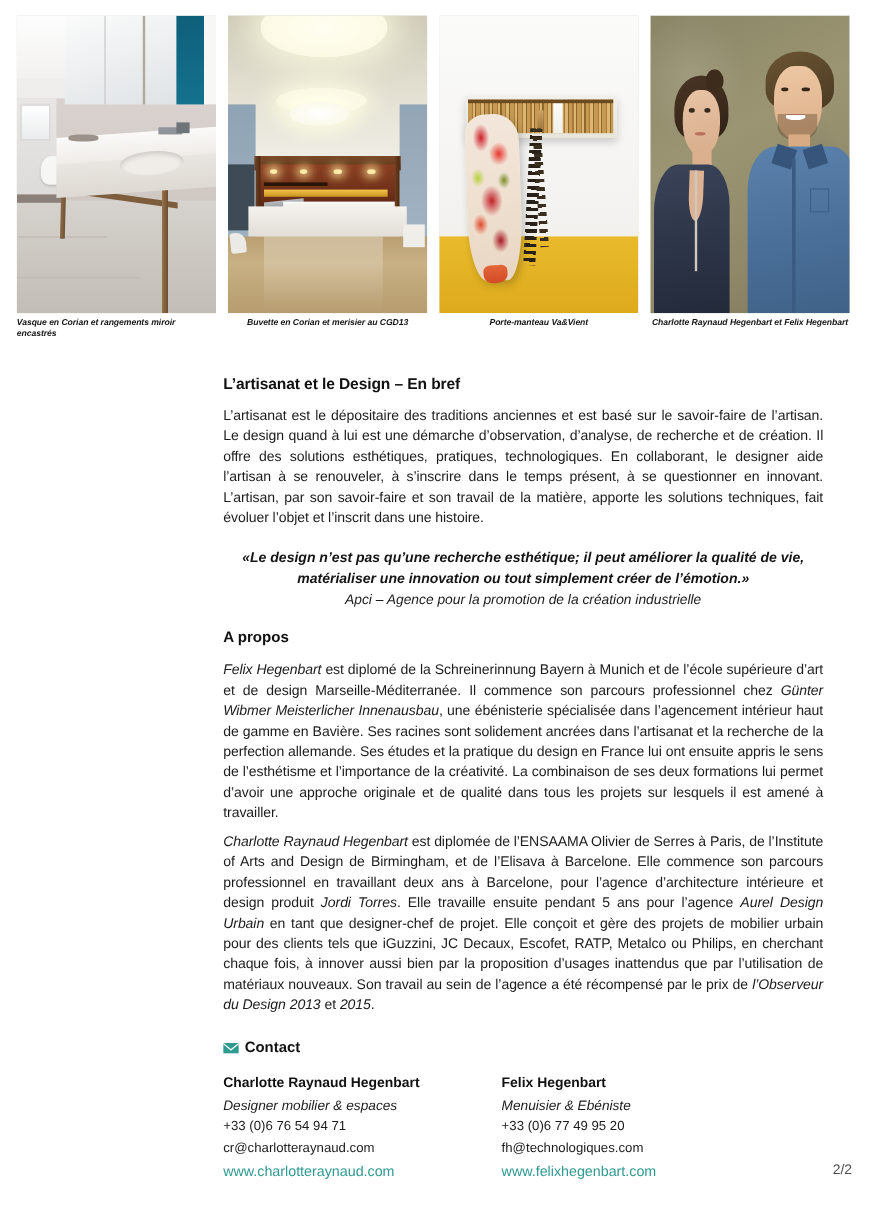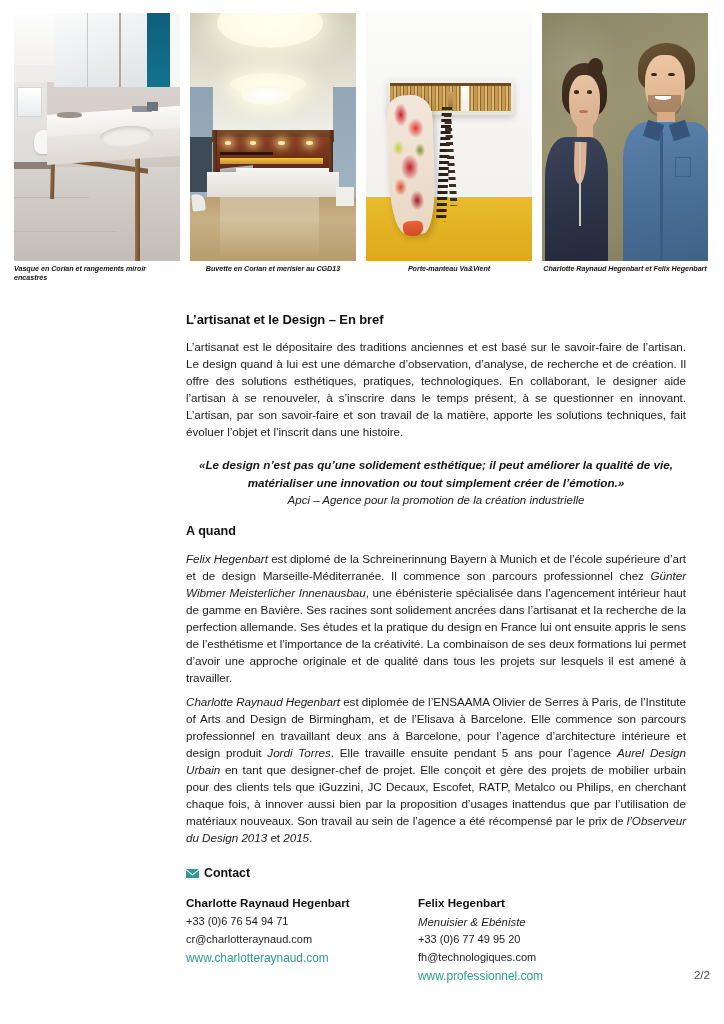--- a/index.html
+++ b/index.html
@@ -422,53 +422,54 @@
   <div class="caption c4">Charlotte Raynaud Hegenbart et Felix Hegenbart</div>
 </div>
 
 <div class="content">
 
   <h2 class="section-title">L’artisanat et le Design – En bref</h2>
 
   <p class="body">L’artisanat est le dépositaire des traditions anciennes et est basé sur le savoir-faire de l’artisan. Le design quand à lui est une démarche d’observation, d’analyse, de recherche et de création. Il offre des solutions esthétiques, pratiques, technologiques. En collaborant, le designer aide l’artisan à se renouveler, à s’inscrire dans le temps présent, à se questionner en innovant. L’artisan, par son savoir-faire et son travail de la matière, apporte les solutions techniques, fait évoluer l’objet et l’inscrit dans une histoire.</p>
 
   <div class="quote-block">
-    <p class="quote-text">«Le design n’est pas qu’une solidement esthétique; il peut améliorer la qualité de vie, matérialiser une innovation ou tout simplement créer de l’émotion.»</p>
+    <p class="quote-text">«Le design n’est pas qu’une recherche esthétique; il peut améliorer la qualité de vie, matérialiser une innovation ou tout simplement créer de l’émotion.»</p>
     <p class="quote-src">Apci – Agence pour la promotion de la création industrielle</p>
   </div>
 
-  <h3 class="sub-title">A quand</h3>
+  <h3 class="sub-title">A propos</h3>
 
   <p class="body bio"><i>Felix Hegenbart</i><span> est diplomé de la Schreinerinnung Bayern à Munich et de l’école supérieure d’art et de design Marseille-Méditerranée. Il commence son parcours professionnel chez </span><i>Günter Wibmer Meisterlicher Innenausbau</i><span>, une ébénisterie spécialisée dans l’agencement intérieur haut de gamme en Bavière. Ses racines sont solidement ancrées dans l’artisanat et la recherche de la perfection allemande. Ses études et la pratique du design en France lui ont ensuite appris le sens de l’esthétisme et l’importance de la créativité. La combinaison de ses deux formations lui permet d’avoir une approche originale et de qualité dans tous les projets sur lesquels il est amené à travailler.</span></p>
 
   <p class="body bio"><i>Charlotte Raynaud Hegenbart</i><span> est diplomée de l’ENSAAMA Olivier de Serres à Paris, de l’Institute of Arts and Design de Birmingham, et de l’Elisava à Barcelone. Elle commence son parcours professionnel en travaillant deux ans à Barcelone, pour l’agence d’architecture intérieure et design produit </span><i>Jordi Torres</i><span>. Elle travaille ensuite pendant 5 ans pour l’agence </span><i>Aurel Design Urbain</i><span> en tant que designer-chef de projet. Elle conçoit et gère des projets de mobilier urbain pour des clients tels que iGuzzini, JC Decaux, Escofet, RATP, Metalco ou Philips, en cherchant chaque fois, à innover aussi bien par la proposition d’usages inattendus que par l’utilisation de matériaux nouveaux. Son travail au sein de l’agence a été récompensé par le prix de </span><i>l’Observeur du Design 2013</i><span> et </span><i>2015</i><span>.</span></p>
 
   <div class="contact-head">
     <span class="env-icon">
       <svg class="env-icon" viewBox="0 0 13 9" xmlns="http://www.w3.org/2000/svg">
         <rect x="0" y="0" width="13" height="9" fill="#2f9a91"></rect>
         <path d="M0 0 L6.5 5.2 L13 0 L13 1.3 L6.5 6.6 L0 1.3 Z" fill="#ffffff"></path>
       </svg>
     </span>
     <span class="contact-title">Contact</span>
   </div>
 
   <div class="contact-cols">
 
     <div class="contact-col">
       <div class="c-name">Charlotte Raynaud Hegenbart</div>
+      <div class="c-role">Designer mobilier &amp; espaces</div>
       <div class="c-line">+33 (0)6 76 54 94 71</div>
       <div class="c-line">cr@charlotteraynaud.com</div>
       <div class="c-web">www.charlotteraynaud.com</div>
     </div>
 
     <div class="contact-col">
       <div class="c-name">Felix Hegenbart</div>
       <div class="c-role">Menuisier &amp; Ebéniste</div>
       <div class="c-line">+33 (0)6 77 49 95 20</div>
       <div class="c-line">fh@technologiques.com</div>
-      <div class="c-web">www.professionnel.com</div>
+      <div class="c-web">www.felixhegenbart.com</div>
     </div>
 
   </div>
 </div>
 
 <div class="page-num">2/2</div>
 
 </body></html>

